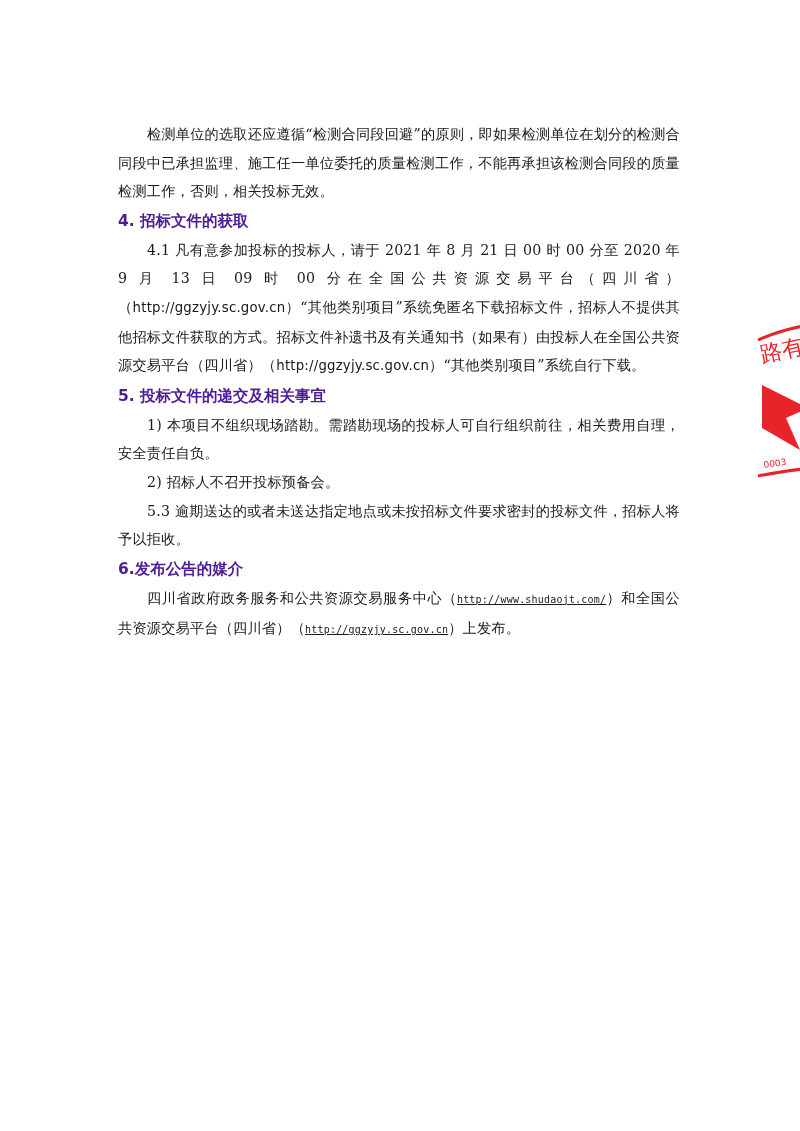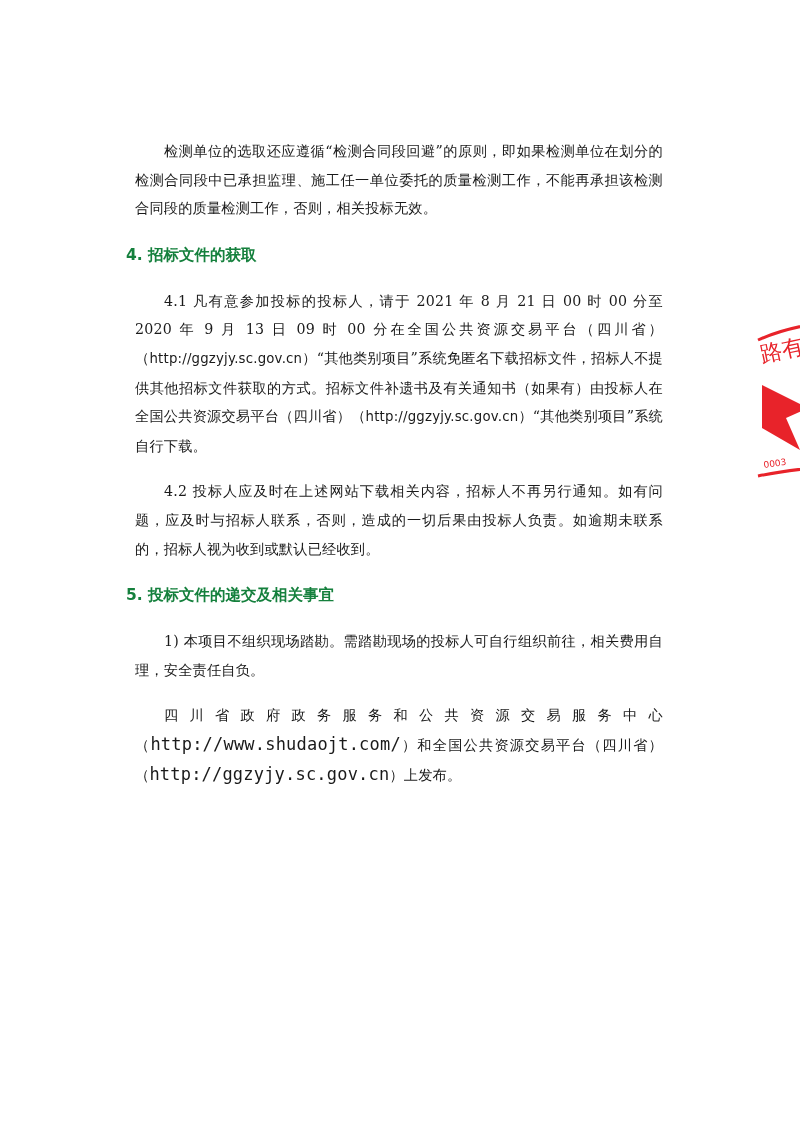--- a/index.html
+++ b/index.html
@@ -1,43 +1,45 @@
 <!DOCTYPE html>
 <html><head>
 <meta charset="utf-8">
 <style>
   html, body { margin: 0; padding: 0; background: #ffffff; }
   body { width: 800px; height: 1131px; position: relative; overflow: hidden;
          font-family: "DejaVu Serif", "Liberation Serif", serif; color: #1a1a1a; }
   .page { position: absolute; left: 0; top: 0; width: 800px; height: 1131px; }
   .content { position: absolute; left: 118px; top: 120px; width: 562px; font-size: 14.2px; }
-  p { margin: 17px; line-height: 28.6px; text-align: justify; letter-spacing: 0.2px; }
+  p { margin: 0; line-height: 28.6px; text-align: justify; letter-spacing: 0.2px; }
   .indent { text-indent: 29px; }
-  h2 { margin: 8px; font-family: "DejaVu Sans", "Liberation Sans", sans-serif; font-weight: bold;
-       font-size: 15.5px; line-height: 30px; color: #15803d; }
+  h2 { margin: 0; font-family: "DejaVu Sans", "Liberation Sans", sans-serif; font-weight: bold;
+       font-size: 15.5px; line-height: 30px; color: #4c1d95; }
   .u { text-decoration: underline; text-underline-offset: 3px; }
-  .mono { font-family: "DejaVu Sans Mono", "Liberation Mono", monospace; font-size: 17px; }
+  .mono { font-family: "DejaVu Sans Mono", "Liberation Mono", monospace; font-size: 10px; text-decoration: underline; }
   .sans { font-family: "DejaVu Sans", "Liberation Sans", sans-serif; font-size: 13.3px; }
   .seal { position: absolute; left: 748px; top: 300px; width: 120px; height: 180px; pointer-events: none; }
 </style>
 </head>
 <body>
 
 <div class="page">
   <div class="content">
 
     <p class="indent">检测单位的选取还应遵循“检测合同段回避”的原则，即如果检测单位在划分的检测合同段中已承担监理、施工任一单位委托的质量检测工作，不能再承担该检测合同段的质量检测工作，否则，相关投标无效。</p>
 
     <h2>4. 招标文件的获取</h2>
     <p class="indent"><span>4.1 凡有意参加投标的投标人，请于 2021 年 8 月 21 日 00 时 00 分至 2020 年 9 月 13 日 09 时 00 分在全国公共资源交易平台（四川省）（</span><span class="sans">http://ggzyjy.sc.gov.cn</span><span>）“其他类别项目”系统免匿名下载招标文件，招标人不提供其他招标文件获取的方式。招标文件补遗书及有关通知书（如果有）由投标人在全国公共资源交易平台（四川省）（</span><span class="sans">http://ggzyjy.sc.gov.cn</span><span>）“其他类别项目”系统自行下载。</span></p>
-    <p class="indent">4.2 投标人应及时在上述网站下载相关内容，招标人不再另行通知。如有问题，应及时与招标人联系，否则，造成的一切后果由投标人负责。如逾期未联系的，招标人视为收到或默认已经收到。</p>
 
     <h2>5. 投标文件的递交及相关事宜</h2>
     <p class="indent">1) 本项目不组织现场踏勘。需踏勘现场的投标人可自行组织前往，相关费用自理，安全责任自负。</p>
+    <p class="indent">2) 招标人不召开投标预备会。</p>
+    <p class="indent">5.3 逾期送达的或者未送达指定地点或未按招标文件要求密封的投标文件，招标人将予以拒收。</p>
 
+    <h2>6.发布公告的媒介</h2>
     <p class="indent"><span>四川省政府政务服务和公共资源交易服务中心（</span><span class="mono">http://www.shudaojt.com/</span><span>）和全国公共资源交易平台（四川省）（</span><span class="mono">http://ggzyjy.sc.gov.cn</span><span>）上发布。</span></p>
   </div>
 
   <svg class="seal" viewBox="0 0 120 180">
     <path d="M10 40 Q50 22 110 20" stroke="#e8232a" stroke-width="3" fill="none"></path>
     <text x="14" y="62" font-size="22" fill="#e8232a" font-family="DejaVu Serif, serif" transform="rotate(-12 14 62)">路有</text>
     <polygon points="14,85 60,108 38,118 52,150 14,128" fill="#e8232a"></polygon>
     <text x="16" y="168" font-size="9" fill="#e8232a" font-family="DejaVu Sans, sans-serif" transform="rotate(-8 16 168)">0003</text>
     <path d="M10 176 Q50 168 110 164" stroke="#e8232a" stroke-width="3" fill="none"></path>
   </svg>

